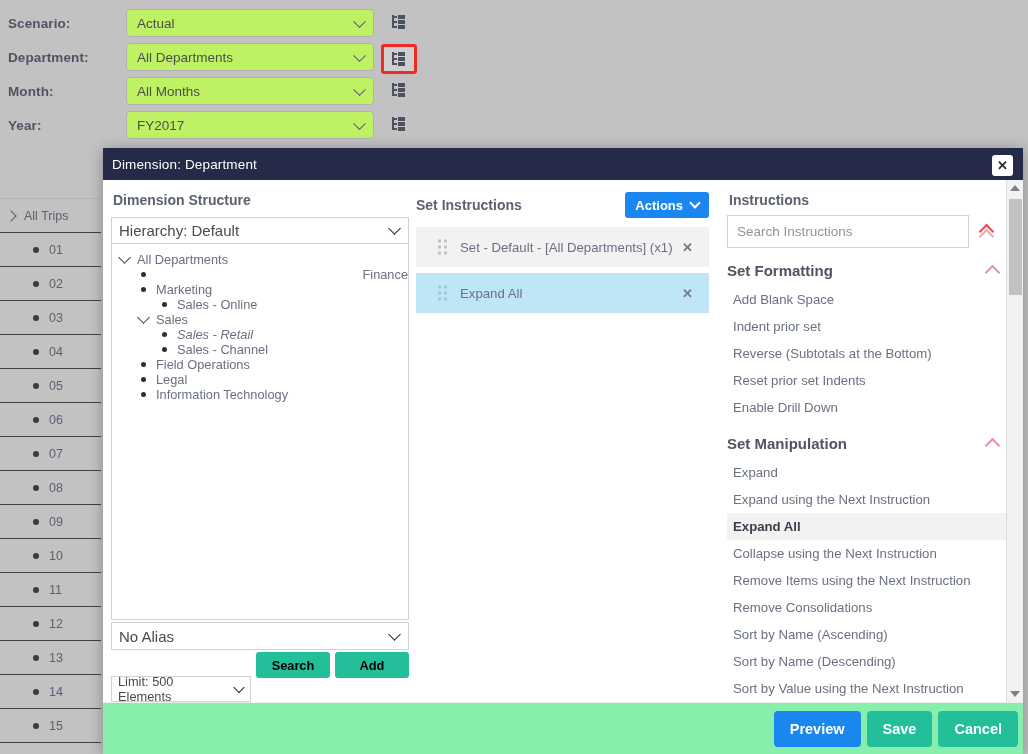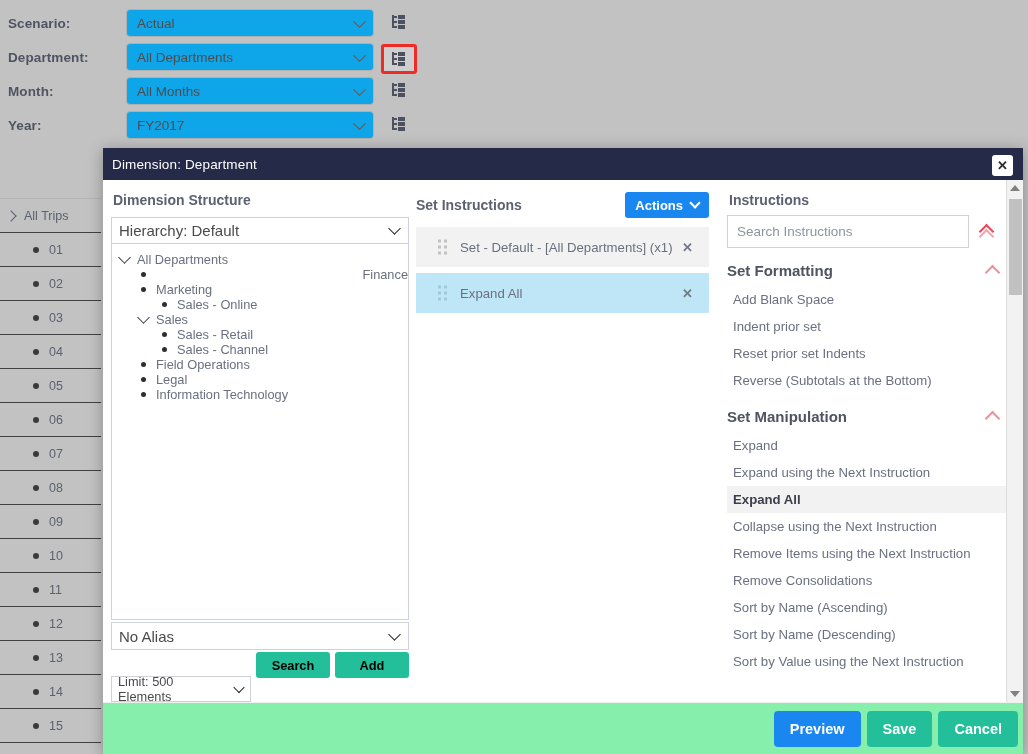--- a/index.html
+++ b/index.html
@@ -22,21 +22,21 @@
   }
   .filter-row { position: absolute; left: 0; width: 430px; height: 34px; display: flex; align-items: center; }
   .filter-label {
     width: 126px; padding-left: 8px;
     font-size: 13.5px; font-weight: bold; color: #4e5461;
     letter-spacing: .1px;
   }
   .filter-select {
     position: relative;
     width: 248px; height: 28px;
-    background: #0ea5e9;
+    background: #bef264;
     border: 1px solid #b0b0b0;
     border-radius: 4px;
     display: flex; align-items: center;
     padding: 0 24px 0 10px;
     font-size: 13.5px; color: #4d4d4d;
   }
   .filter-select .caret {
     position: absolute; right: 9px; top: 50%;
     width: 9px; height: 9px;
     border-right: 1.6px solid #5d5d5d; border-bottom: 1.6px solid #5d5d5d;
@@ -443,21 +443,21 @@
               <span class="lbl">Marketing</span>
             </div>
             <div class="tnode t-lvl2" style="height: 15px;">
               <span class="t-dot"></span>
               <span class="lbl">Sales - Online</span>
             </div>
             <div class="tnode t-lvl1" style="height: 15px;">
               <span class="t-chev"></span>
               <span class="lbl">Sales</span>
             </div>
-            <div class="tnode t-lvl2" style="height: 15px;">
+            <div class="tnode t-lvl2" style="height: 15px; font-style: italic;">
               <span class="t-dot"></span>
               <span class="lbl">Sales - Retail</span>
             </div>
             <div class="tnode t-lvl2" style="height: 15px;">
               <span class="t-dot"></span>
               <span class="lbl">Sales - Channel</span>
             </div>
             <div class="tnode t-lvl1" style="height: 15px;">
               <span class="t-dot"></span>
               <span class="lbl">Field Operations</span>
@@ -534,22 +534,23 @@
         </div>
         <div id="instruction-sections">
             <div class="sec-head">
               <span class="sec-title">Set Formatting</span>
               <span class="chev-sgl">
                 <i></i>
               </span>
             </div>
             <div class="li">Add Blank Space</div>
             <div class="li">Indent prior set</div>
+            <div class="li">Reverse (Subtotals at the Bottom)</div>
             <div class="li">Reset prior set Indents</div>
-            <div class="li">Reverse (Subtotals at the Bottom)</div>
+            <div class="li">Enable Drill Down</div>
             <div class="sec-gap"></div>
             <div class="sec-head">
               <span class="sec-title">Set Manipulation</span>
               <span class="chev-sgl">
                 <i></i>
               </span>
             </div>
             <div class="li">Expand</div>
             <div class="li">Expand using the Next Instruction</div>
             <div class="li active">Expand All</div>

